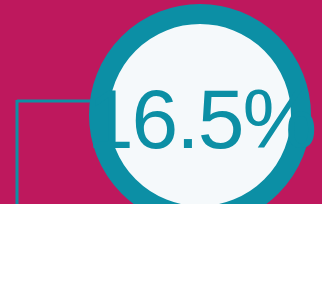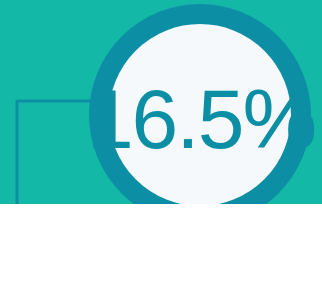--- a/index.html
+++ b/index.html
@@ -8,21 +8,21 @@
     padding: 0;
     background: #ffffff;
   }
   body {
     font-family: "Liberation Sans", sans-serif;
   }
   #infographic-root {
     position: relative;
     width: 322px;
     height: 204px;
-    background: #14b8a6;
+    background: #be185d;
     overflow: hidden;
   }
   #callout-svg {
     position: absolute;
     left: 0;
     top: 0;
     width: 322px;
     height: 283px;
     display: block;
   }

